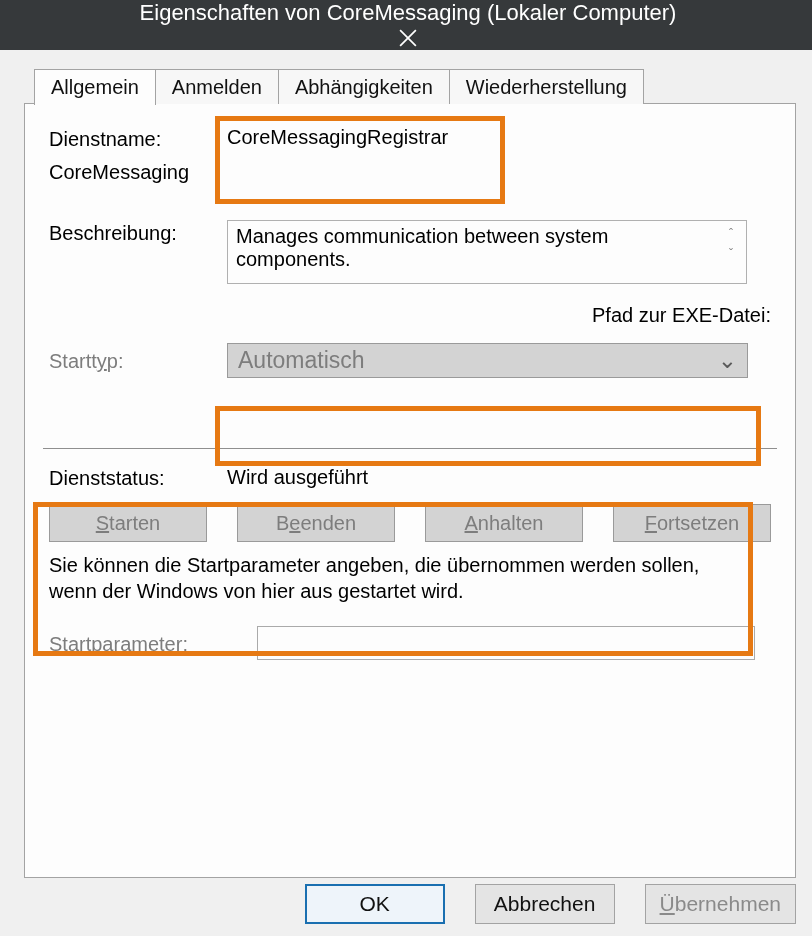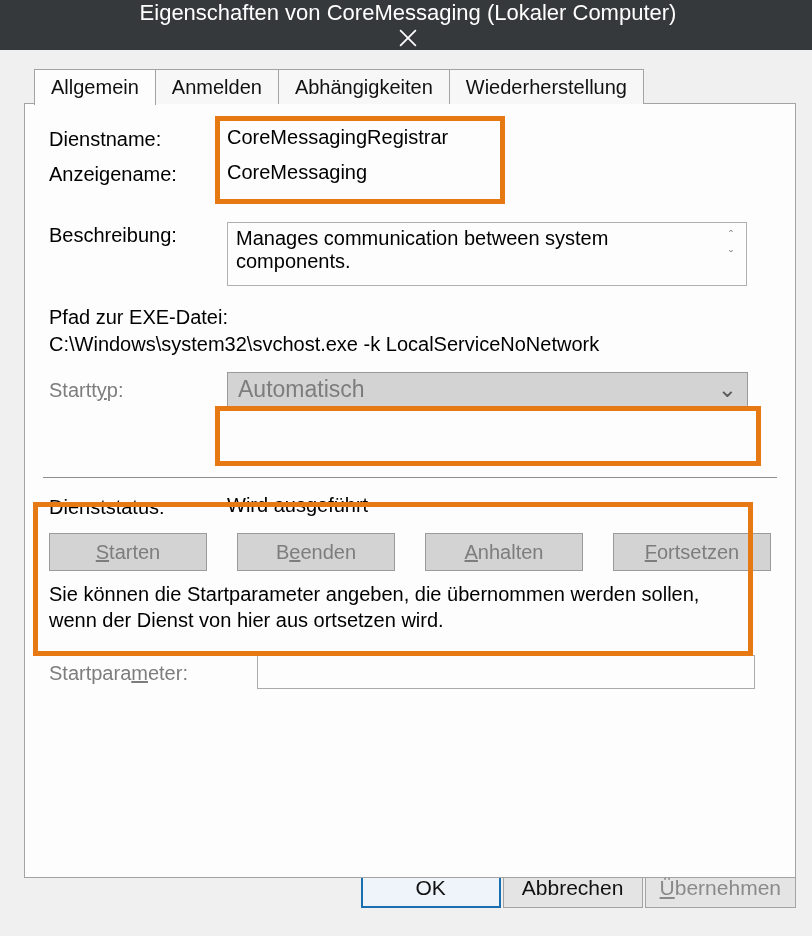--- a/index.html
+++ b/index.html
@@ -112,21 +112,21 @@
     width: 18px;
     color: #888;
     display: flex;
     flex-direction: column;
     gap: 6px;
     font-size: 12px;
     align-items: center;
   }
 
   
-  .path-block { margin-top: 10px; margin-bottom: 2px; }
+  .path-block { margin-top: 10px; margin-bottom: 2px; text-align: right; }
   .path-block div { line-height: 1.35; }
 
   
   .dropdown {
     width: 521px;
     height: 35px;
     background: #d3d3d3;
     border: 1px solid #9a9a9a;
     display: flex;
     align-items: center;
@@ -169,24 +169,24 @@
   .params-input {
     width: 498px;
     height: 34px;
     background: #fdfdfd;
     border: 1px solid #aaa;
   }
 
   
   .footer {
     position: absolute;
-    bottom: 28px;
+    bottom: 12px;
     right: 16px;
     display: flex;
-    gap: 2px;
+    gap: 30px;
     text-align: center;
   }
   .footer-btn {
     min-width: 140px;
     height: 40px;
     background: #e4e4e4;
     border: 1px solid #a3a3a3;
     font-size: 21px;
     display: flex;
     align-items: center;
@@ -227,73 +227,71 @@
   </div>
 
   <div class="tab-panel">
 
     <div class="row" style="">
       <div class="label-col">Dienstname:</div>
       <div class="value-col">CoreMessagingRegistrar</div>
     </div>
 
     <div class="row" style="margin-top:10px;">
-      <div class="label-col">Anzeigename:</div>
       <div class="value-col">CoreMessaging</div>
     </div>
 
     <div class="highlight-box" style="left:190px; top:12px; width:290px; height:88px;"></div>
 
     <div class="row" style="margin-top:36px;">
       <div class="label-col">Beschreibung:</div>
       <div class="value-col">
         <div class="desc-box">
           <span style="max-width:460px;">Manages communication between system components.</span>
           <div class="desc-spinner">
             <span>ˆ</span>
             <span>ˇ</span>
           </div>
         </div>
       </div>
     </div>
 
     <div class="path-block" style="margin-top:18px;">
       <div>Pfad zur EXE-Datei:</div>
-      <div>C:\Windows\system32\svchost.exe -k LocalServiceNoNetwork</div>
     </div>
 
     <div class="row" style="margin-top:14px; align-items:center;">
       <div class="label-col disabled-text">Startt<span class="und">y</span>p:</div>
       <div class="value-col">
         <div class="dropdown">
           <span>Automatisch</span>
           <span class="chev">⌄</span>
         </div>
       </div>
     </div>
 
     <div class="highlight-box" style="left:190px; top:302px; width:546px; height:60px;"></div>
 
     <hr class="sep" style="margin-top:70px; margin-left:-6px; margin-right:-6px;">
 
-    <div class="row" style="margin-top:16px;">
+    <div class="row" style="margin-top:16px;align-items:center;">
       <div class="label-col">Dienststatus:</div>
       <div class="value-col">Wird ausgeführt</div>
     </div>
 
     <div class="btn-row">
       <div class="svc-btn"><span class="und">S</span>tarten</div>
       <div class="svc-btn">B<span class="und">e</span>enden</div>
       <div class="svc-btn"><span class="und">A</span>nhalten</div>
       <div class="svc-btn"><span class="und">F</span>ortsetzen</div>
     </div>
 
     <div class="highlight-box" style="left:8px; top:398px; width:720px; height:154px;"></div>
 
-    <div class="note">Sie können die Startparameter angeben, die übernommen werden sollen, wenn der Dienst von hier aus ortsetzen wird.</div>
+    <div class="note">Sie können die Startparameter angeben, die übernommen werden sollen, wenn der Windows von hier aus gestartet wird.</div>
 
     <div class="row" style="margin-top:22px; align-items:center;gap:8px;">
       <div class="label-col disabled-text" style="width:200px;">Startpara<span class="und">m</span>eter:</div>
       <div class="value-col">
         <div class="params-input"></div>
       </div>
     </div>
 
   </div>
 

